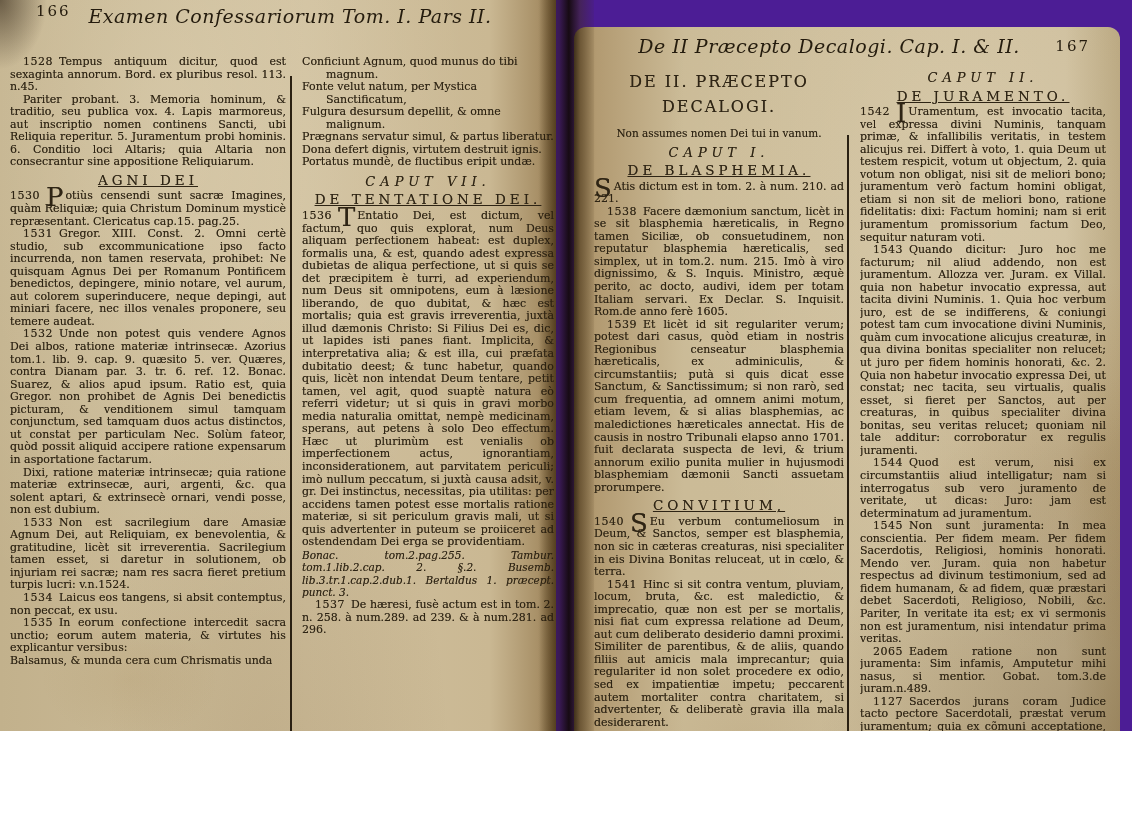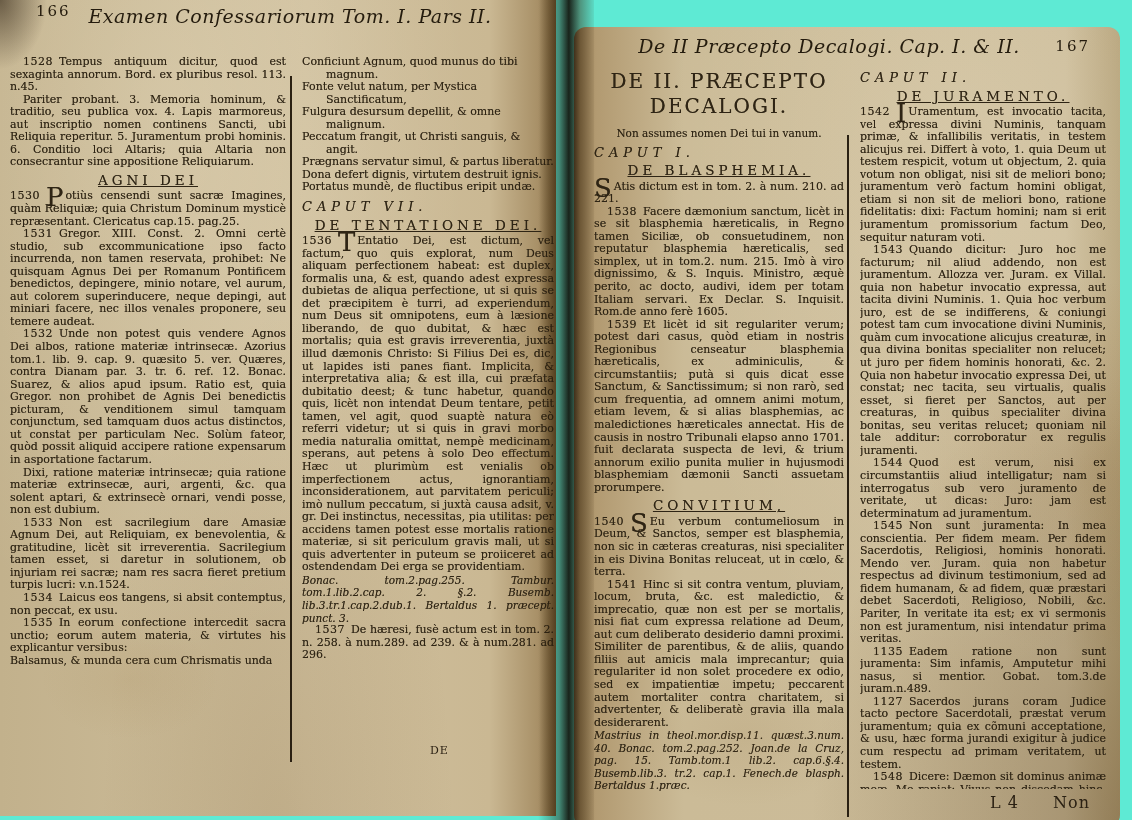--- a/index.html
+++ b/index.html
@@ -1,18 +1,18 @@
 <!DOCTYPE html>
 <html><head>
 <meta charset="utf-8">
 <style>
   html,body { margin:0; padding:0; }
   .canvas {
-    position:relative; width:1132px; height:820px; overflow:hidden;
-    background:#5eead4;
+    position:relative; width:1132px; height:731px; overflow:hidden;
+    background:#4c1d95;
     font-family:"DejaVu Serif", serif;
     color:#2b2113;
   }
   .page { position:absolute; overflow:hidden; }
   .page-left {
     left:0; top:0; width:556px; height:816px;
     background:
       radial-gradient(ellipse at 0% 0%, rgba(30,18,6,0.55), rgba(30,18,6,0) 6%),
       radial-gradient(ellipse at 30% 15%, rgba(255,248,225,0.22), rgba(255,248,225,0) 55%),
       radial-gradient(ellipse at 50% 105%, rgba(120,90,45,0.18), rgba(120,90,45,0) 45%),
@@ -41,22 +41,22 @@
   .col {
     position:absolute; text-align:justify; font-size:11px; line-height:12.55px;
     overflow:hidden; color:#2e2414;
     text-shadow:0 0 0.5px rgba(46,36,20,0.55);
   }
   .rule { position:absolute; width:2px; background:#2a2012; }
   .para { margin:0; }
   .indent { text-indent:13px; }
   .verse { padding-left:24px; text-indent:-24px; text-align:left; }
   .heading-caps { text-align:center; text-indent:0; letter-spacing:4px; font-size:13.5px; margin:5px 0 4px;text-decoration:underline; }
-  .heading-italic { text-indent:0; font-style:italic; letter-spacing:5px; font-size:13px; margin:7px 0 4px; }
-  .chapter-title { text-align:center; text-indent:0; font-size:20px; line-height:25px; letter-spacing:2px; margin:4px 0 8px; }
+  .heading-italic { text-align:center; text-indent:0; font-style:italic; letter-spacing:5px; font-size:13px; margin:7px 0 4px; }
+  .chapter-title { text-align:center; text-indent:0; font-size:16px; line-height:25px; letter-spacing:2px; margin:4px 0 8px; }
   .epigraph { text-align:center; text-indent:0; font-size:10.5px; margin:2px 0 7px; }
   .refs { font-style:italic; font-size:10.5px; }
   .pnum { letter-spacing:0.5px; }
   .dropcap { font-size:26px; line-height:10px; letter-spacing:1px; vertical-align:-7px; padding-right:1px; }
   .catchword { position:absolute; font-size:11px; letter-spacing:1px; }
   .sig-row { position:absolute; display:flex; justify-content:space-between; font-size:16px; letter-spacing:1px; }
   .stain { position:absolute; pointer-events:none; border-radius:50%; }
 </style>
 </head>
 <body>
@@ -80,21 +80,20 @@
         <p class="para indent"><span class="pnum">1535 </span>In eorum confectione intercedit sacra unctio; eorum autem materia, &amp; virtutes his explicantur versibus:</p>
         <p class="para verse">Balsamus, &amp; munda cera cum Chrismatis unda</p>
       </div>
 
     <div class="rule" style="left:290px; top:76px; height:686px;"></div>
 
     <div class="col" style="left:302px; top:56px; width:252px; height:686px;">
         <p class="para verse">Conficiunt Agnum, quod munus do tibi magnum.</p>
         <p class="para verse">Fonte velut natum, per Mystica Sanctificatum,</p>
         <p class="para verse">Fulgura desursum depellit, &amp; omne malignum.</p>
-        <p class="para verse">Peccatum frangit, ut Christi sanguis, &amp; angit.</p>
         <p class="para verse">Prægnans servatur simul, &amp; partus liberatur.</p>
         <p class="para verse">Dona defert dignis, virtutem destruit ignis.</p>
         <p class="para verse">Portatus mundè, de fluctibus eripit undæ.</p>
         <p class="para heading-italic">CAPUT VII.</p>
         <p class="para heading-caps">DE TENTATIONE DEI.</p>
         <p class="para"><span class="pnum">1536 </span><span class="dropcap">T</span>Entatio Dei, est dictum, vel factum, quo quis explorat, num Deus aliquam perfectionem habeat: est duplex, formalis una, &amp; est, quando adest expressa dubietas de aliqua perfectione, ut si quis se det præcipitem è turri, ad experiendum, num Deus sit omnipotens, eum à læsione liberando, de quo dubitat, &amp; hæc est mortalis; quia est gravis irreverentia, juxtà illud dæmonis Christo: Si Filius Dei es, dic, ut lapides isti panes fiant. Implicita, &amp; interpretativa alia; &amp; est illa, cui præfata dubitatio deest; &amp; tunc habetur, quando quis, licèt non intendat Deum tentare, petit tamen, vel agit, quod suaptè natura eò referri videtur; ut si quis in gravi morbo media naturalia omittat, nempè medicinam, sperans, aut petens à solo Deo effectum. Hæc ut plurimùm est venialis ob imperfectionem actus, ignorantiam, inconsiderationem, aut parvitatem periculi; imò nullum peccatum, si juxtà causa adsit, v. gr. Dei instinctus, necessitas, pia utilitas: per accidens tamen potest esse mortalis ratione materiæ, si sit periculum gravis mali, ut si quis advertenter in puteum se proiiceret ad ostendendam Dei erga se providentiam.</p>
         <p class="para refs">Bonac. tom.2.pag.255. Tambur. tom.1.lib.2.cap. 2. §.2. Busemb. lib.3.tr.1.cap.2.dub.1. Bertaldus 1. præcept. punct. 3.</p>
         <p class="para indent"><span class="pnum">1537 </span>De hæresi, fusè actum est in tom. 2. n. 258. à num.289. ad 239. &amp; à num.281. ad 296.</p>
       </div>
 
@@ -124,21 +123,21 @@
 
     <div class="rule" style="left:273px; top:108px; height:682px;"></div>
 
     <div class="col" style="left:286px; top:38px; width:246px; height:724px;">
         <p class="para heading-italic">CAPUT II.</p>
         <p class="para heading-caps">DE JURAMENTO.</p>
         <p class="para"><span class="pnum">1542 </span><span class="dropcap">I</span>Uramentum, est invocatio tacita, vel expressa divini Numinis, tanquam primæ, &amp; infallibilis veritatis, in testem alicujus rei. Differt à voto, 1. quia Deum ut testem respicit, votum ut objectum, 2. quia votum non obligat, nisi sit de meliori bono; juramentum verò factum homini obligat, etiam si non sit de meliori bono, ratione fidelitatis: dixi: Factum homini; nam si erit juramentum promissorium factum Deo, sequitur naturam voti.</p>
         <p class="para indent"><span class="pnum">1543 </span>Quando dicitur: Juro hoc me facturum; nil aliud addendo, non est juramentum. Allozza ver. Juram. ex Villal. quia non habetur invocatio expressa, aut tacita divini Numinis. 1. Quia hoc verbum juro, est de se indifferens, &amp; coniungi potest tam cum invocatione divini Numinis, quàm cum invocatione alicujus creaturæ, in qua divina bonitas specialiter non relucet; ut juro per fidem hominis honorati, &amp;c. 2. Quia non habetur invocatio expressa Dei, ut constat; nec tacita, seu virtualis, qualis esset, si fieret per Sanctos, aut per creaturas, in quibus specialiter divina bonitas, seu veritas relucet; quoniam nil tale additur: corroboratur ex regulis juramenti.</p>
         <p class="para indent"><span class="pnum">1544 </span>Quod est verum, nisi ex circumstantiis aliud intelligatur; nam si interrogatus sub vero juramento de veritate, ut dicas: Juro: jam est determinatum ad juramentum.</p>
         <p class="para indent"><span class="pnum">1545 </span>Non sunt juramenta: In mea conscientia. Per fidem meam. Per fidem Sacerdotis, Religiosi, hominis honorati. Mendo ver. Juram. quia non habetur respectus ad divinum testimonium, sed ad fidem humanam, &amp; ad fidem, quæ præstari debet Sacerdoti, Religioso, Nobili, &amp;c. Pariter, In veritate ita est; ex vi sermonis non est juramentum, nisi intendatur prima veritas.</p>
-        <p class="para indent"><span class="pnum">1135 </span>Eadem ratione non sunt juramenta: Sim infamis, Amputetur mihi nasus, si mentior. Gobat. tom.3.de juram.n.489.</p>
+        <p class="para indent"><span class="pnum">2065 </span>Eadem ratione non sunt juramenta: Sim infamis, Amputetur mihi nasus, si mentior. Gobat. tom.3.de juram.n.489.</p>
         <p class="para indent"><span class="pnum">1127 </span>Sacerdos jurans coram Judice tacto pectore Sacerdotali, præstat verum juramentum; quia ex cõmuni acceptatione, &amp; usu, hæc forma jurandi exigitur à judice cum respectu ad primam veritatem, ut testem.</p>
         <p class="para indent"><span class="pnum">1548 </span>Dicere: Dæmon sit dominus animæ meæ. Me rapiat: Vivus non discedam hinc, si mentior; sunt vera juramenta execratoria.</p>
       </div>
 
     <div class="sig-row" style="left:286px; top:766px; width:230px; padding-left:130px; box-sizing:border-box;">
       <span>L 4</span>
       <span>Non</span>
     </div>
 
     <div class="stain" style="left:60px; top:640px; width:220px; height:140px;

